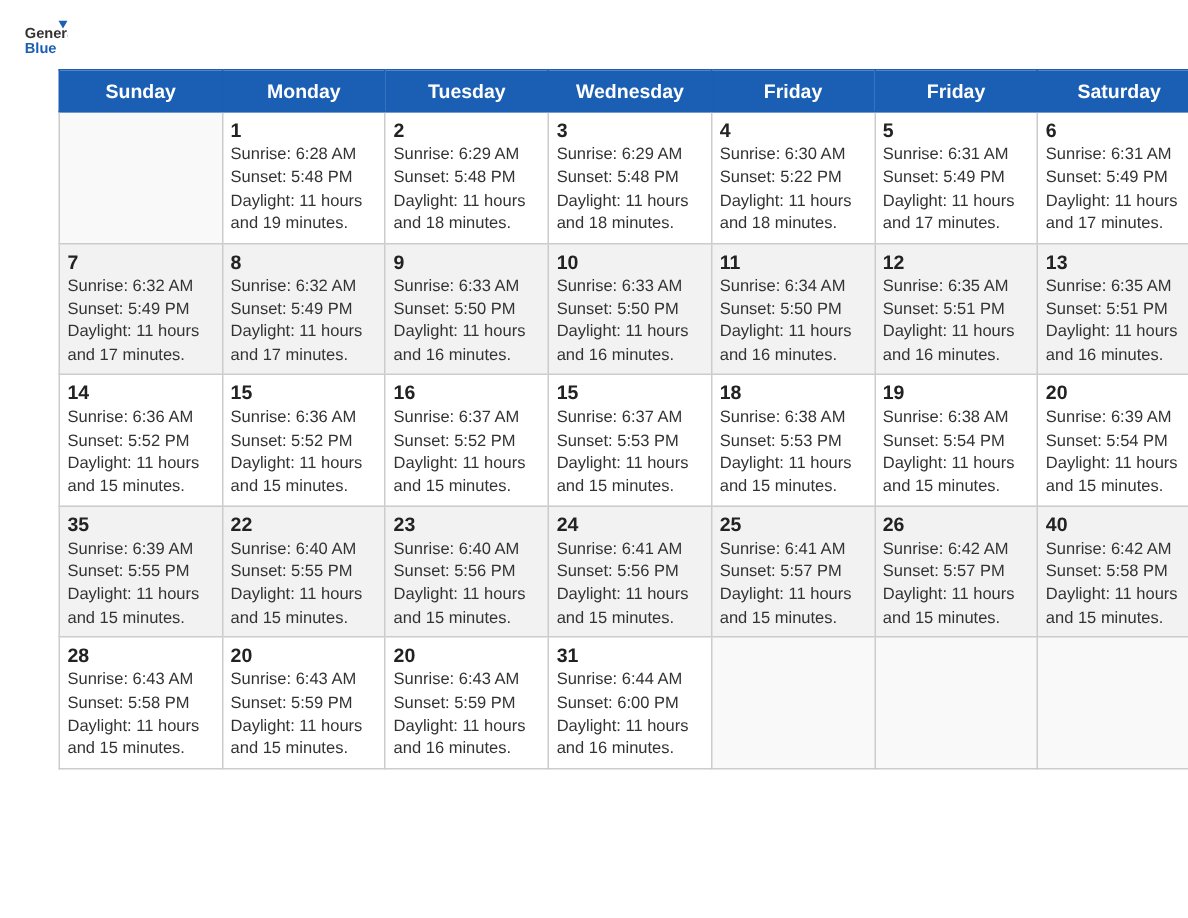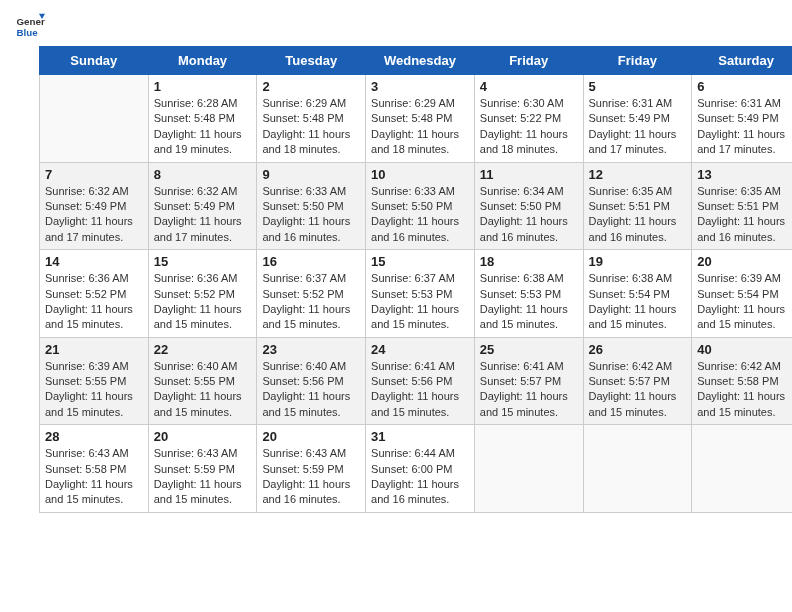--- a/index.html
+++ b/index.html
@@ -251,21 +251,21 @@
         <td>
           <div class="day-number">20</div>
           <div class="day-info" style="white-space: pre-line;">Sunrise: 6:39 AM
 Sunset: 5:54 PM
 Daylight: 11 hours
 and 15 minutes.</div>
         </td>
       </tr>
       <tr class="row-shaded">
         <td>
-          <div class="day-number">21</div>
+          <div class="day-number">35</div>
           <div class="day-info" style="white-space: pre-line;">Sunrise: 6:39 AM
 Sunset: 5:55 PM
 Daylight: 11 hours
 and 15 minutes.</div>
         </td>
         <td>
           <div class="day-number">22</div>
           <div class="day-info" style="white-space: pre-line;">Sunrise: 6:40 AM
 Sunset: 5:55 PM
 Daylight: 11 hours

